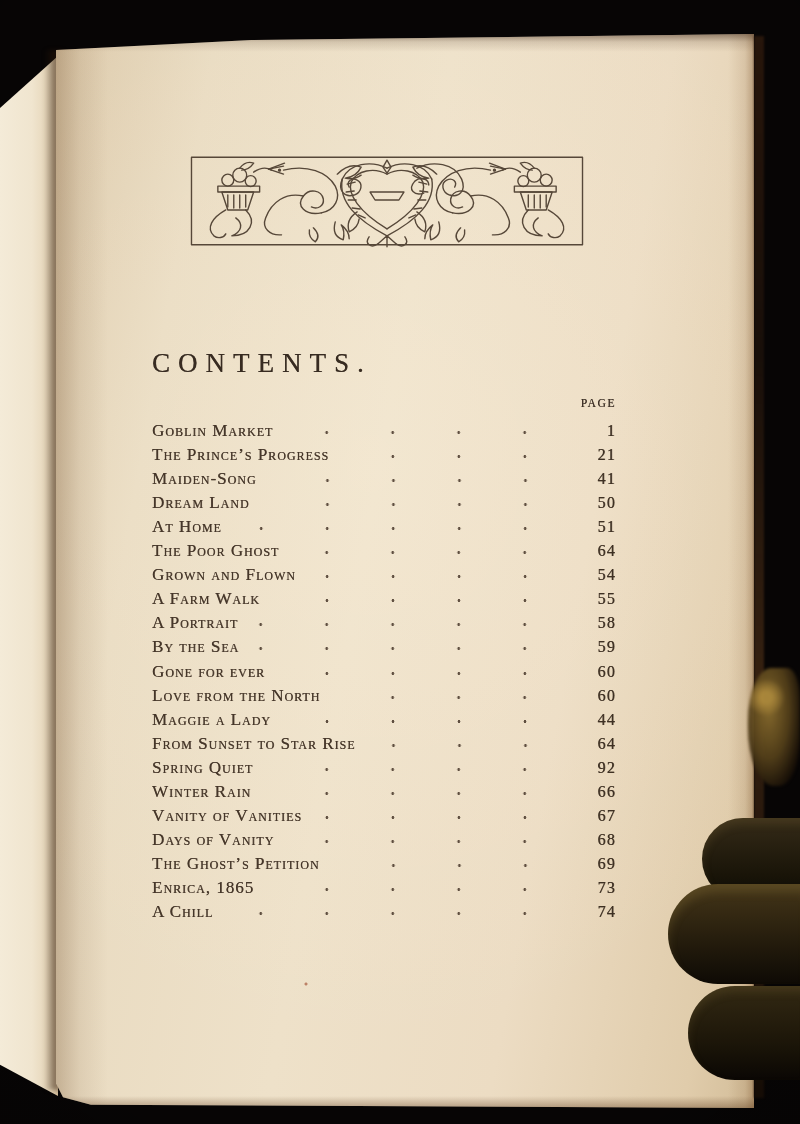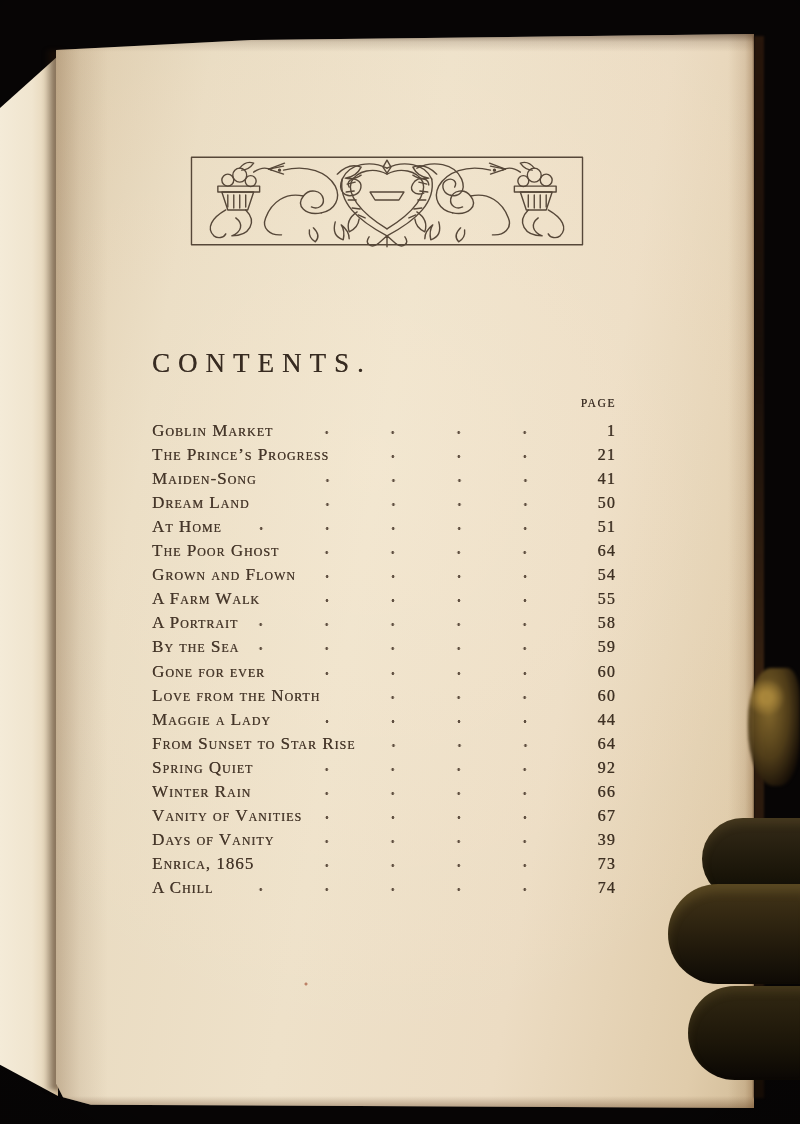--- a/index.html
+++ b/index.html
@@ -242,21 +242,26 @@
         <span class="n">66</span>
       </div>
         <div class="row">
         <span class="t">Vanity of Vanities</span>
         <span class="leader"></span>
         <span class="n">67</span>
       </div>
         <div class="row">
         <span class="t">Days of Vanity</span>
         <span class="leader"></span>
-        <span class="n">39</span>
+        <span class="n">68</span>
+      </div>
+        <div class="row">
+        <span class="t">The Ghost’s Petition</span>
+        <span class="leader"></span>
+        <span class="n">69</span>
       </div>
         <div class="row">
         <span class="t">Enrica, 1865</span>
         <span class="leader"></span>
         <span class="n">73</span>
       </div>
         <div class="row">
         <span class="t">A Chill</span>
         <span class="leader"></span>
         <span class="n">74</span>

